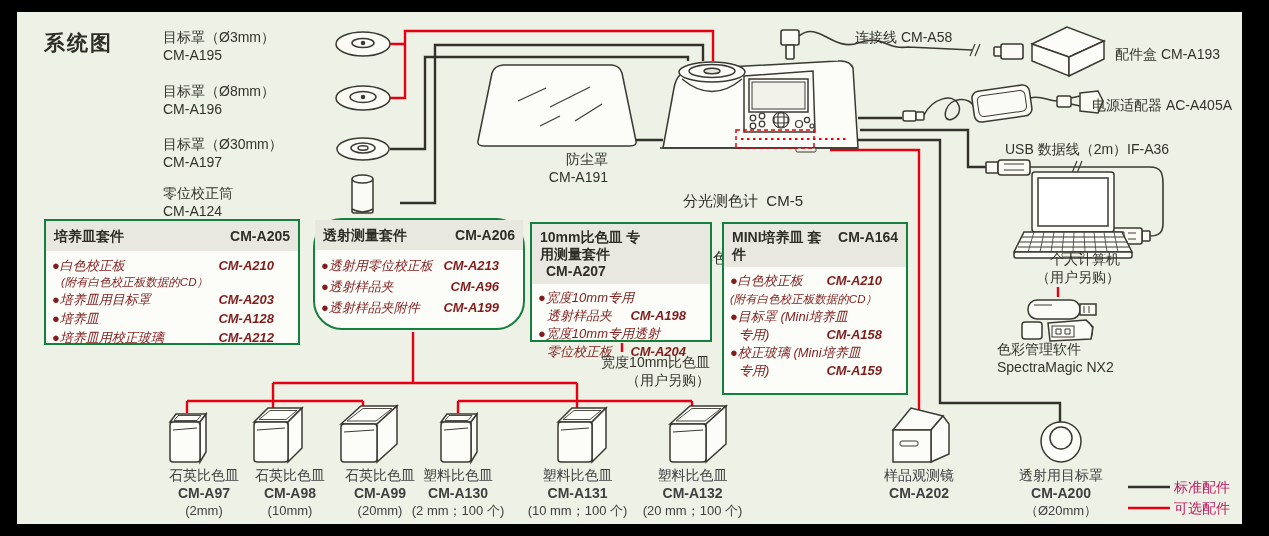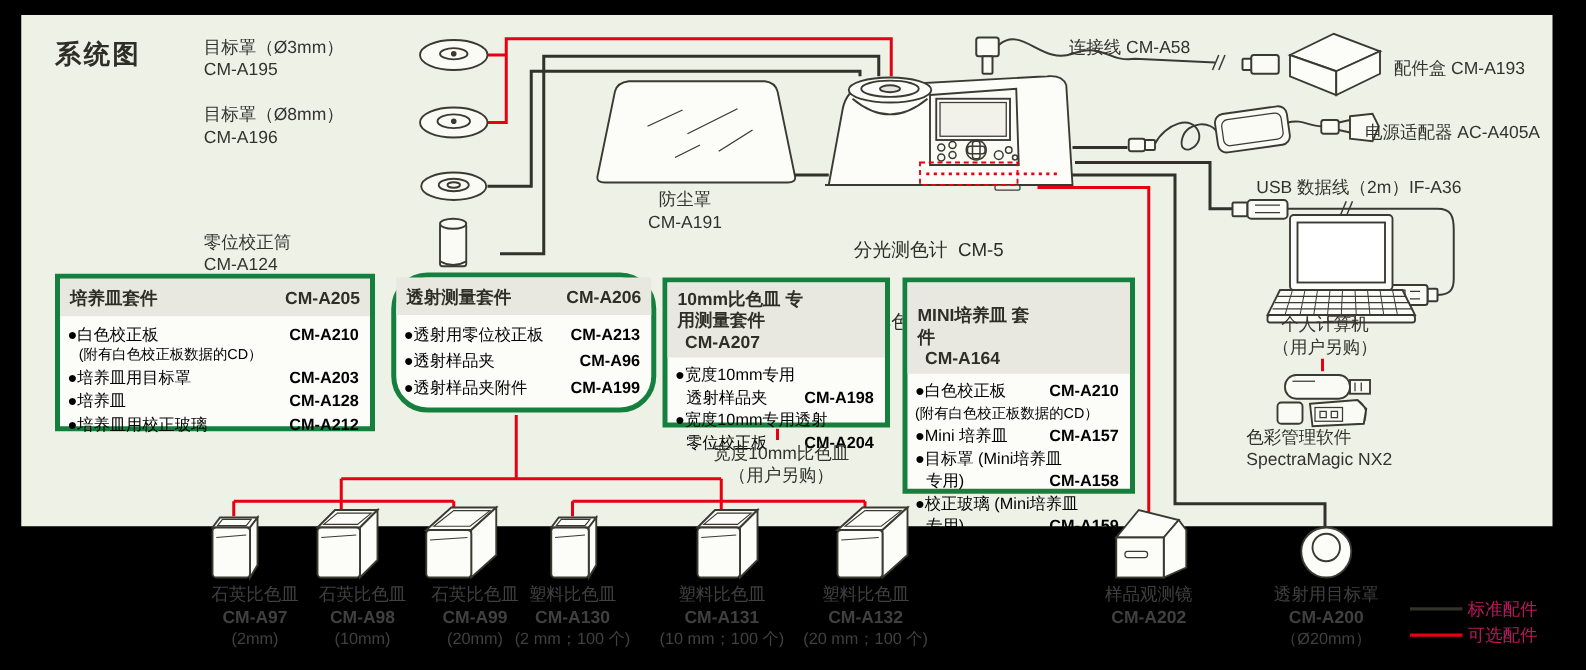--- a/index.html
+++ b/index.html
@@ -1,31 +1,31 @@
 <!DOCTYPE html>
 <html><head>
 <meta charset="utf-8">
 <style>
   html,body{margin:0;padding:0;background:#000;}
   #canvas{position:relative;width:1269px;height:536px;background:#000;overflow:hidden;
           font-family:"Liberation Sans","DejaVu Sans",sans-serif;color:#33332b;}
-  #panel{position:absolute;left:17px;top:12px;width:1225px;height:409px;background:#edf1e6;}
+  #panel{position:absolute;left:17px;top:12px;width:1225px;height:512px;background:#edf1e6;}
   #art{position:absolute;left:-17px;top:-12px;pointer-events:none;}
   .abs{position:absolute;}
   .title{font-size:21px;font-weight:bold;letter-spacing:2px;color:#2e2e27;}
   .acc{font-size:14px;line-height:18px;color:#33332b;}
   .lbl14{font-size:14px;line-height:18px;color:#33332b;white-space:nowrap;}
   .inst-lbl{font-size:15px;line-height:19px;white-space:pre;color:#2e2e27;}
-  .ctr{text-align:center;}
-  .kit{box-sizing:border-box;border:4px solid #15803d;background:#fcfcf8;}
+  .ctr{text-align:right;}
+  .kit{box-sizing:border-box;border:2px solid #15803d;background:#fcfcf8;}
   .kit-head{display:flex;justify-content:space-between;align-items:flex-start;
             background:#e8e8e1;padding:7px 8px 6px 8px;font-weight:bold;font-size:14px;
             line-height:17px;color:#2e2e27;}
   .kit-head .kc{white-space:nowrap;margin-left:6px;}
-  .kit-body{padding:5px 9px 2px 6px;font-size:13px;color:#000000;}
+  .kit-body{padding:5px 24px 2px 6px;font-size:13px;color:#7f1d1d;font-style:italic;}
   .krow{display:flex;justify-content:space-between;line-height:19px;white-space:nowrap;}
   .krow b{margin-left:4px;}
   .krow.lh18{line-height:18px;}
   .krow.lh21{line-height:21px;}
   .krow.note{font-size:11.5px;line-height:15px;}
   .krow.note18{font-size:11.5px;line-height:18px;}
   .ind{padding-left:9px;}
   .bitem{font-size:14px;line-height:17.5px;text-align:center;color:#404040;}
   .bitem b{font-size:14px;}
   .bitem .sz{font-size:13px;}
@@ -237,20 +237,24 @@
   <div class="abs title" style="left:27px;top:17px;">系统图</div>
 
   <div class="abs acc" style="left:146px;top:16px;">
     <div>目标罩（Ø3mm）</div>
     <div>CM-A195</div>
   </div>
   <div class="abs acc" style="left:146px;top:70px;">
     <div>目标罩（Ø8mm）</div>
     <div>CM-A196</div>
   </div>
+  <div class="abs acc" style="left:146px;top:123px;">
+    <div>目标罩（Ø30mm）</div>
+    <div>CM-A197</div>
+  </div>
   <div class="abs acc" style="left:146px;top:172px;">
     <div>零位校正筒</div>
     <div>CM-A124</div>
   </div>
 
   <div class="abs acc ctr" style="left:471px;top:138px;width:120px;">
     <div>防尘罩</div>
     <div>CM-A191</div>
   </div>
 
@@ -339,37 +343,33 @@
             <span>●宽度10mm专用透射</span>
           </div>
       <div class="krow lh18 ind">
             <span>零位校正板</span>
             <b>CM-A204</b>
           </div>
     </div>
   </div>
 
   <div class="abs kit" style="left:705px;top:210px;width:186px;height:173px;">
-    <div class="kit-head" style="padding-top:18px;padding-bottom:4px;flex-direction:column;">
+    <div class="kit-head" style="padding-top:5px;padding-bottom:4px;">
       <span style="width:100px;">MINI培养皿 套件</span>
       <span class="kc">CM-A164</span>
     </div>
     <div class="kit-body">
       <div class="krow lh18">
             <span>●白色校正板</span>
             <b>CM-A210</b>
           </div>
       <div class="krow note18">
             <span>(附有白色校正板数据的CD）</span>
           </div>
       <div class="krow lh18">
-            <span>●Mini 培养皿</span>
-            <b>CM-A157</b>
-          </div>
-      <div class="krow lh18">
             <span>●目标罩 (Mini培养皿</span>
           </div>
       <div class="krow lh18 ind">
             <span>专用)</span>
             <b>CM-A158</b>
           </div>
       <div class="krow lh18">
             <span>●校正玻璃 (Mini培养皿</span>
           </div>
       <div class="krow lh18 ind">

